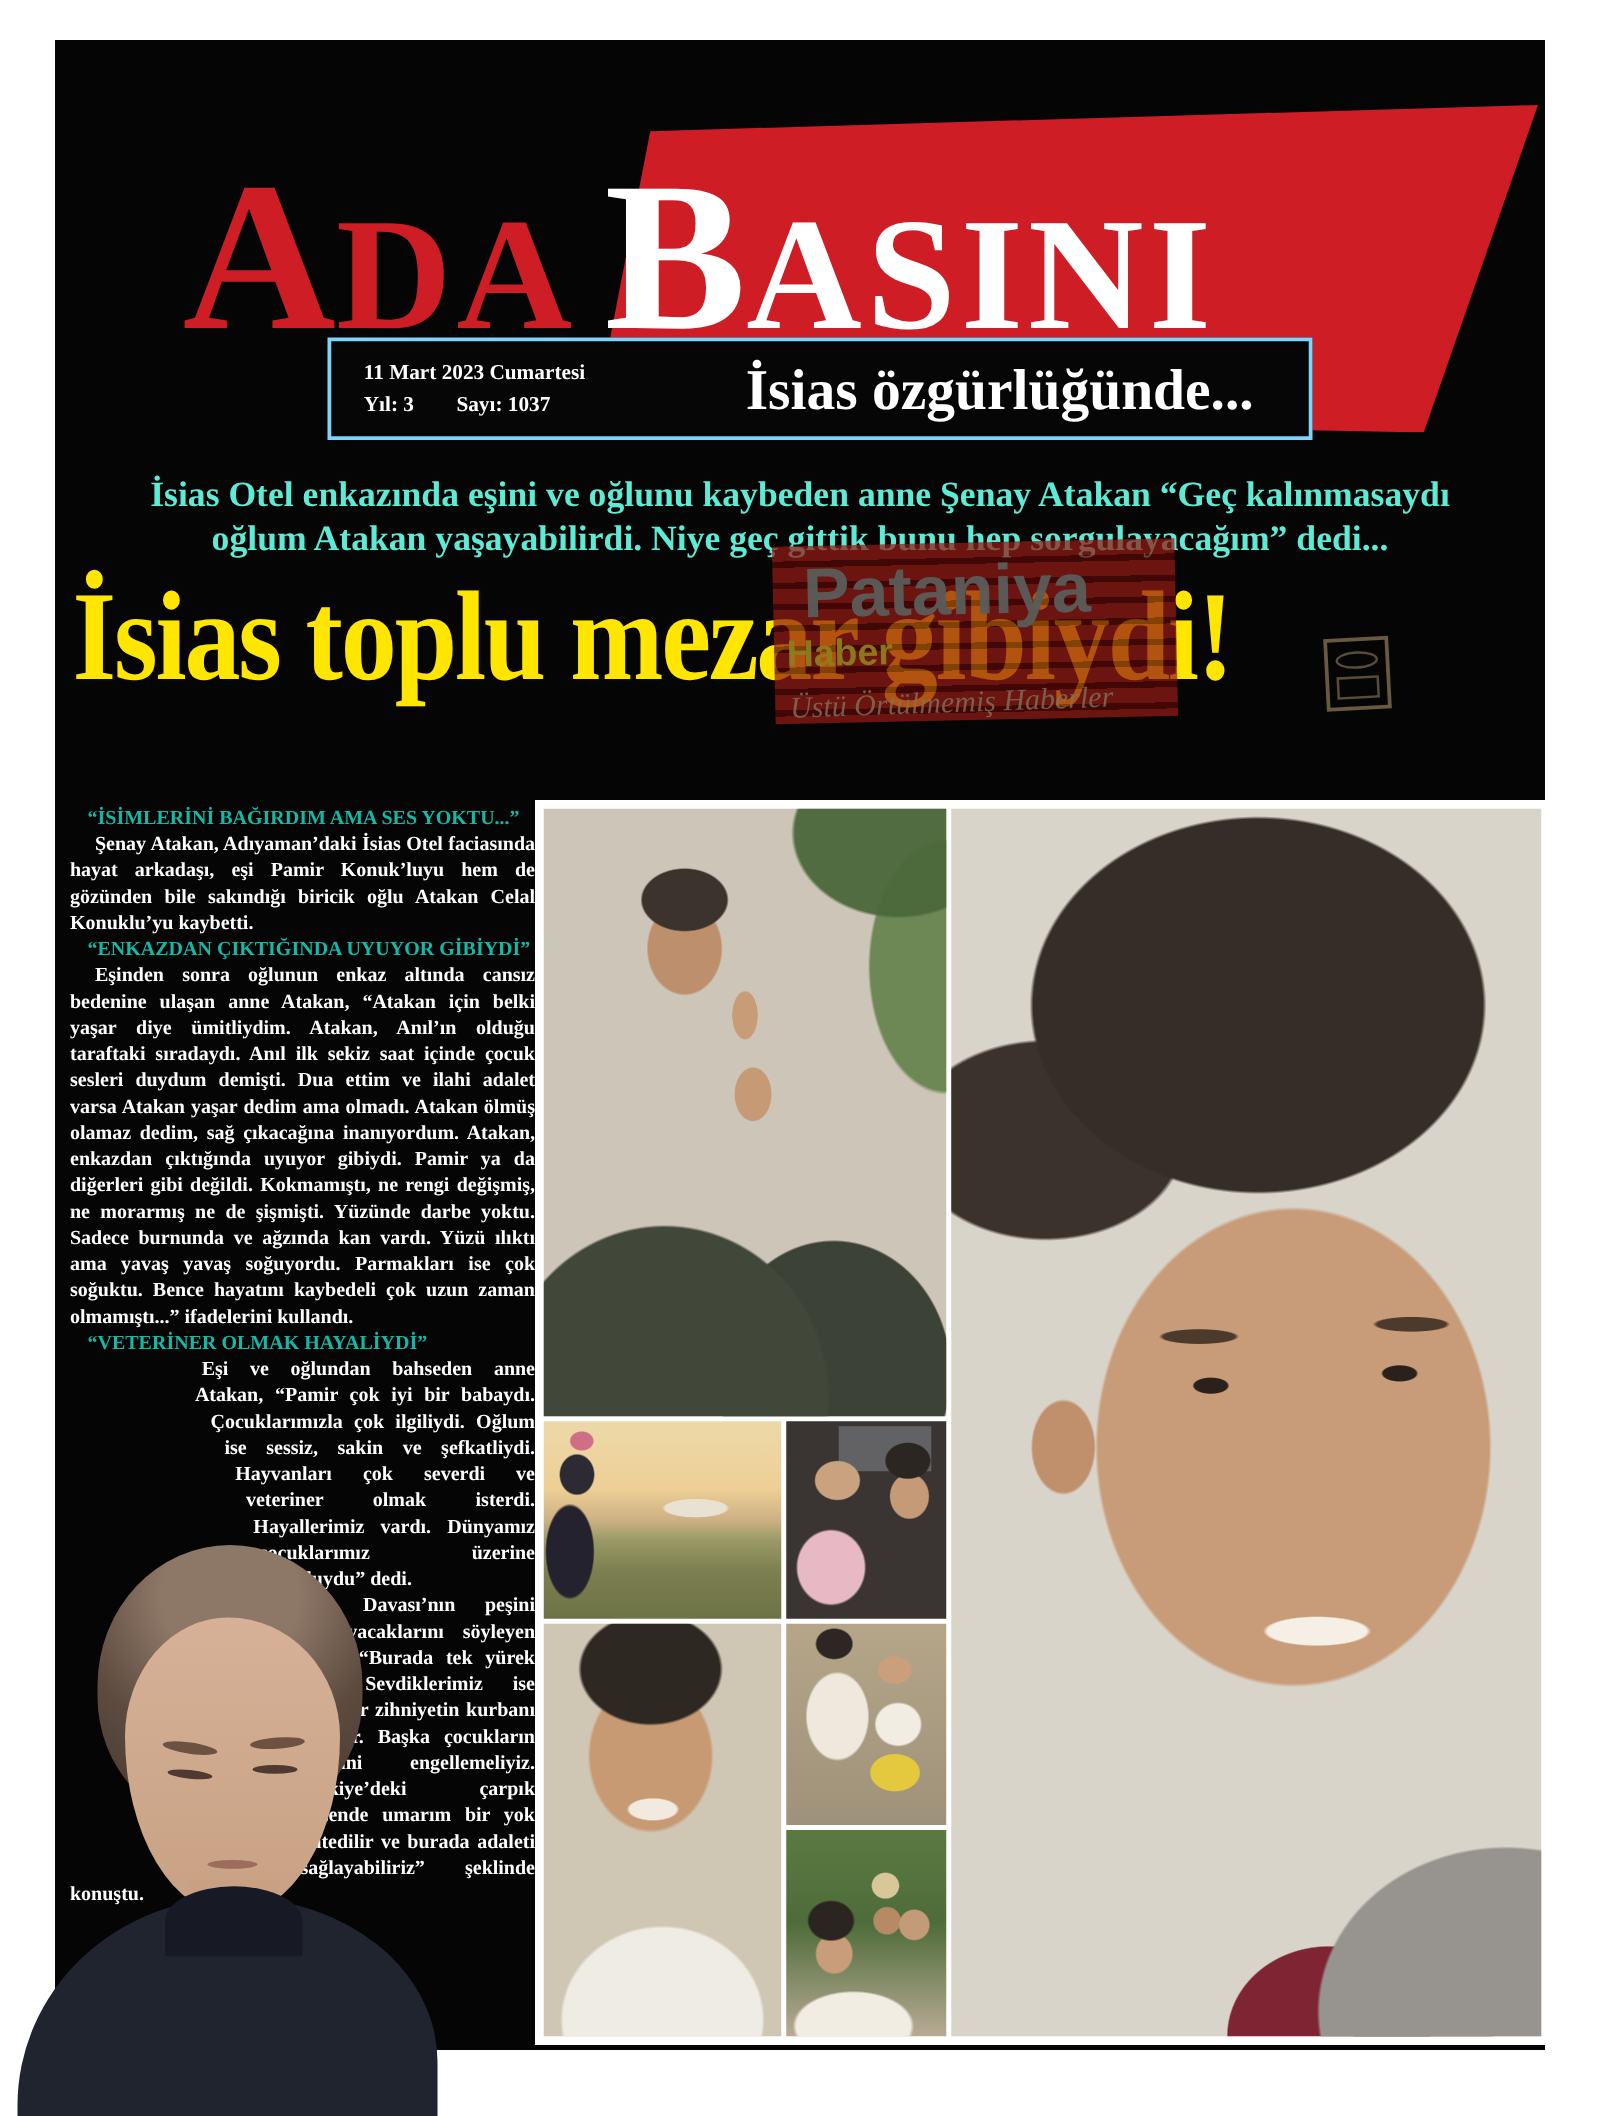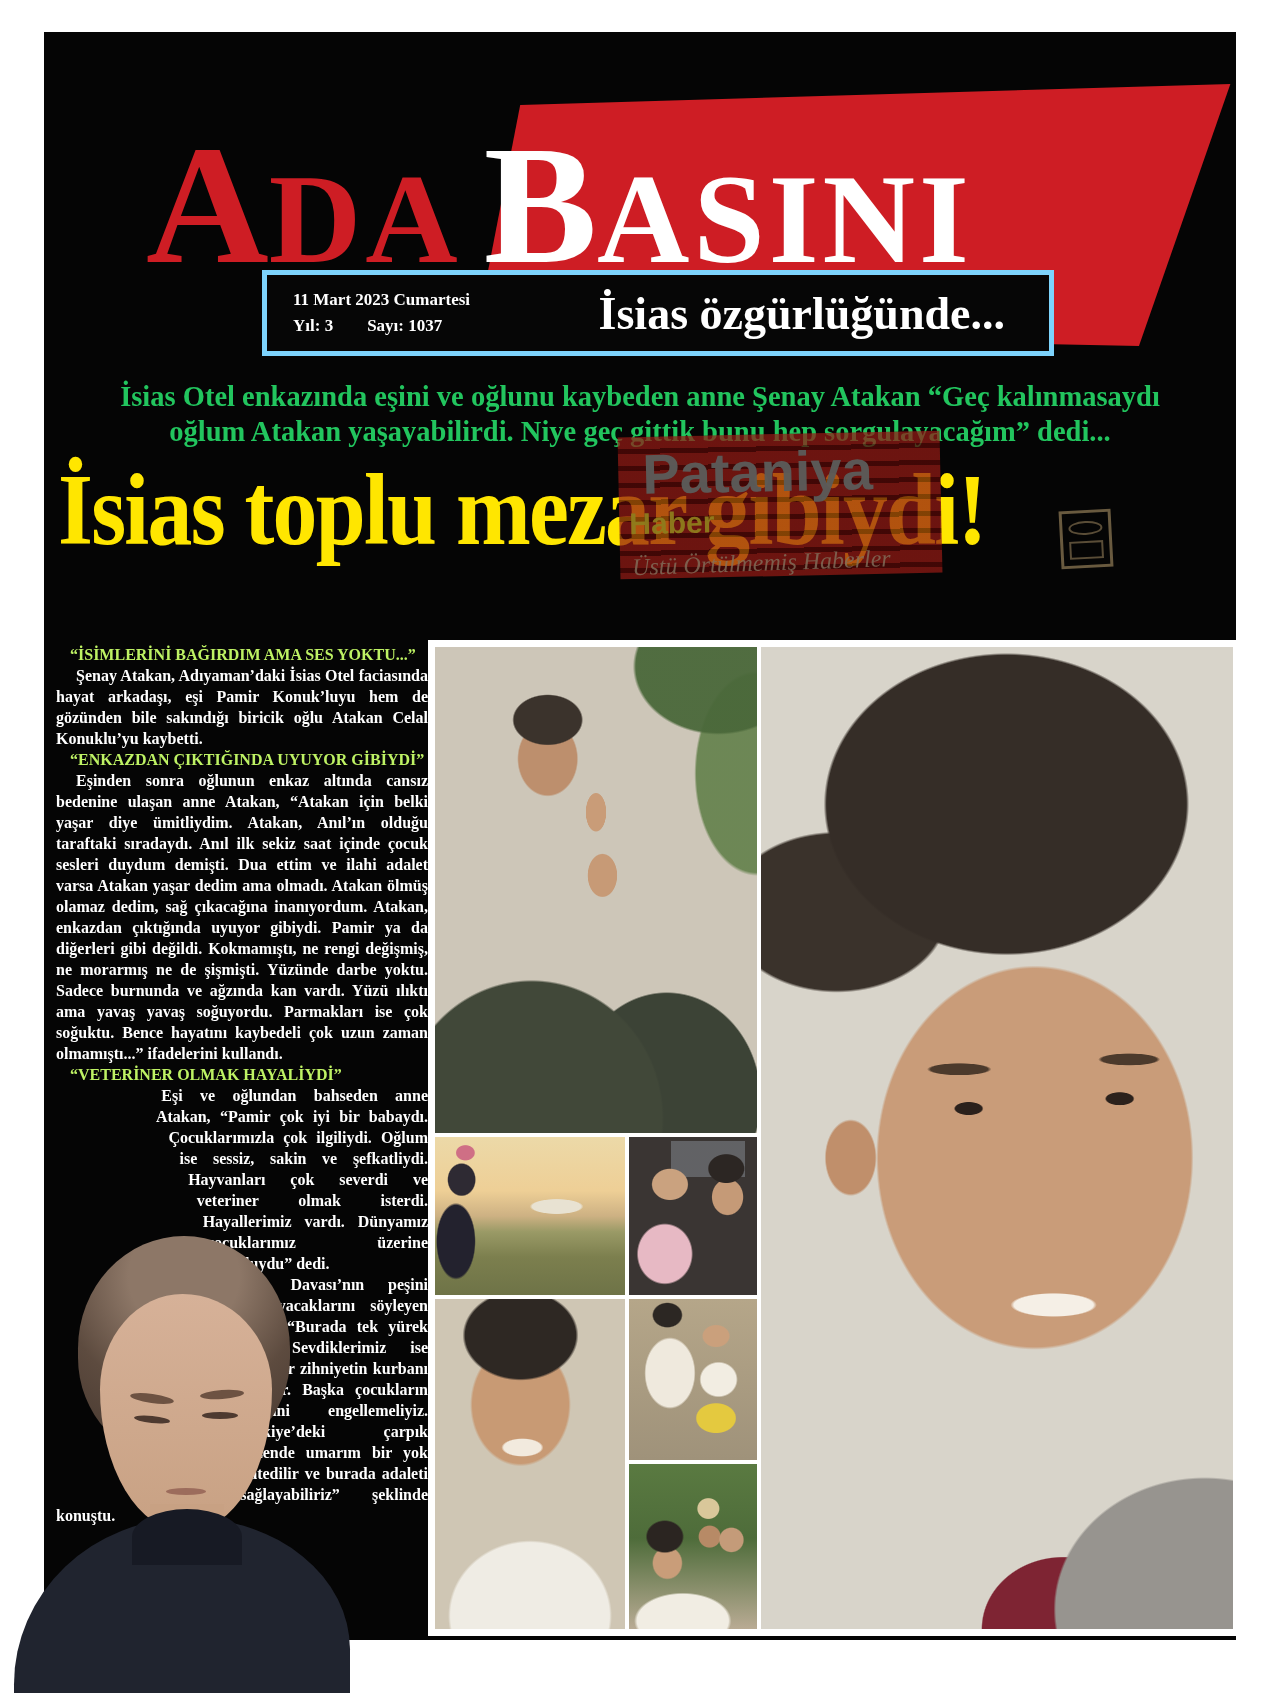--- a/index.html
+++ b/index.html
@@ -12,27 +12,27 @@
             clip-path:polygon(5.8% 8%, 99% 0%, 87% 100%, 0% 95%);}
   .mast-title{position:absolute;left:102px;top:88px;display:flex;align-items:baseline;
               font-weight:700;line-height:1;z-index:2;white-space:nowrap;}
   .mt-cap{font-size:170px;}
   .mt-rest{font-size:128px;letter-spacing:4px;}
   .w1{color:#ce1d24;}
   .w2{color:#ffffff;}
   .mt-gap{width:22px;}
 
   .slogan-box{position:absolute;left:218px;top:238px;width:782px;height:76px;background:#060606;
-              border:5px solid #7dd3fc;display:flex;align-items:center;z-index:3;color:#fff;}
+              border:3px solid #7dd3fc;display:flex;align-items:center;z-index:3;color:#fff;}
   .date-block{margin-left:26px;font-size:17px;font-weight:700;line-height:1.55;white-space:nowrap;}
   .date-row2 span{margin-right:34px;}
   .slogan{margin-left:auto;margin-right:44px;font-weight:700;font-size:46px;white-space:nowrap;}
 
   
-  .subheadline{position:absolute;left:0;top:348px;width:100%;text-align:center;color:#22c55e;
+  .subheadline{position:absolute;left:0;top:348px;width:100%;text-align:center;color:#5eead4;
                font-weight:700;font-size:28.5px;line-height:1.22;z-index:2;}
   .headline{position:absolute;left:14px;top:424px;color:#ffe600;font-weight:700;font-size:102px;
             line-height:1.05;white-space:nowrap;letter-spacing:-2px;z-index:2;
             transform:scaleX(.88);transform-origin:left top;}
 
   
   .watermark{position:absolute;left:575px;top:402px;width:322px;height:142px;z-index:6;
              transform:rotate(-1.2deg);
              background:repeating-linear-gradient(180deg, rgba(148,26,20,.72) 0 12px, rgba(86,8,6,.74) 12px 17px);}
   .wm-name{color:rgba(92,92,90,.96);font-size:56px;font-weight:700;line-height:1;
@@ -45,21 +45,21 @@
             border:3px solid rgba(160,136,96,.65);transform:rotate(-3deg);}
   .wm-stamp::before{content:"";position:absolute;left:6px;top:8px;width:30px;height:10px;
             border:2px solid rgba(160,136,96,.55);border-radius:50%;}
   .wm-stamp::after{content:"";position:absolute;left:6px;bottom:6px;width:30px;height:14px;
             border:2px solid rgba(160,136,96,.55);}
 
   
   .article{position:absolute;left:12px;top:612px;width:372px;height:992px;overflow:hidden;
            color:#ffffff;font-size:16px;line-height:21px;font-weight:700;text-align:justify;z-index:2;}
   .article p{margin:0;text-indent:20px;}
-  .article p.subhead{color:#bef264;text-indent:14px;}
+  .article p.subhead{color:#14b8a6;text-indent:14px;}
   .wrap-spacer{float:left;width:298px;height:400px;margin-left:-12px;
                shape-outside:polygon(0 0, 20% 0, 30% 8%, 40% 20%, 48% 34%, 54% 55%, 58% 75%, 62% 100%, 0 100%);
                shape-margin:7px;}
 
   
   .collage{position:absolute;left:384px;top:608px;width:812px;height:996px;background:#ffffff;z-index:2;}
   .photo{position:absolute;background-repeat:no-repeat;}
   .ph-thumbsup{left:7px;top:7px;width:322px;height:486px;background-color:#cdc6b8;
     background-image:
       radial-gradient(ellipse 26px 38px at 52% 47%, #c79a76 55%, rgba(0,0,0,0) 58%),

